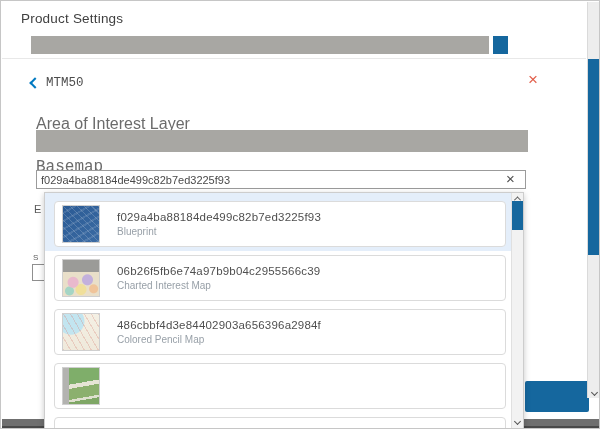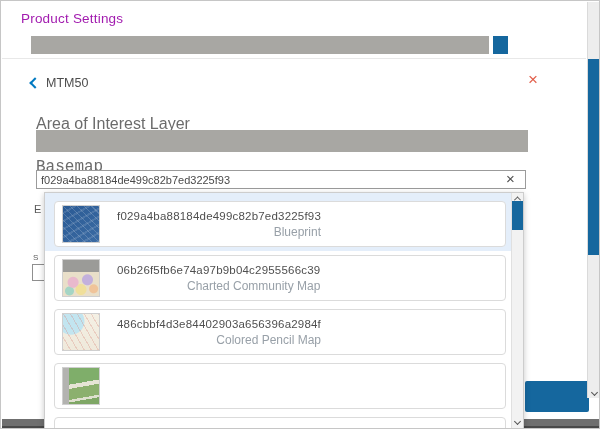--- a/index.html
+++ b/index.html
@@ -5,30 +5,30 @@
   html,body { margin:0; padding:0; background:#fff; }
   .window {
     position:relative; width:600px; height:429px;
     border:1px solid #c6c6c6; box-sizing:border-box;
     background:#ffffff; overflow:hidden;
     font-family:"Liberation Sans", sans-serif;
   }
   .abs { position:absolute; }
 
   
-  .app-title { left:20px; top:10px; font-size:13.5px; color:#a21caf; letter-spacing:.2px; }
+  .app-title { left:20px; top:10px; font-size:13.5px; color:#404040; letter-spacing:.2px; }
   .header-bar { left:30px; top:35px; width:458px; height:18px; background:#a8a7a3; }
   .header-square { left:492px; top:35px; width:15px; height:18px; background:#15679e; }
   .header-divider { left:1px; top:57px; width:584px; height:1px; background:#e8e8e8; }
 
   
   .back-btn { left:30px; top:75px; display:flex; align-items:center; cursor:pointer; }
   .chev { display:inline-block; width:6px; height:6px; border-right:2px solid #0079c1; border-bottom:2px solid #0079c1; }
   .chev.left { transform:rotate(135deg); margin-right:7px; }
-  .back-label { font-size:12.5px; color:#4d4d4d; }
+  .back-label { font-size:12.5px; color:#4d4d4d;font-family:Liberation Mono, monospace; }
   .close-x { left:527px; top:70px; font-size:17px; font-weight:300; color:#e2604c; line-height:1; cursor:pointer; }
 
   
   .field-label { font-size:16px; color:#6b6b6b; }
   .aoi-label { left:35px; top:114px; }
   .aoi-bar { left:35px; top:129px; width:492px; height:22px; background:#a8a7a3; }
   .basemap-label { left:35px; top:157px;font-family:Liberation Mono, monospace; }
   .basemap-input {
     left:35px; top:169px; width:490px; height:19px; box-sizing:border-box;
     border:1px solid #9b9b9b; background:#fff; border-radius:0;
@@ -80,21 +80,21 @@
       radial-gradient(circle at 22% 20%, #c2e5f0 0 13px, transparent 14px),
       linear-gradient(180deg,#f4f0e4,#efe9db);
   }
   .thumb-community {
     background:
       linear-gradient(90deg, #b3b3b0 0 6px, transparent 6px),
       linear-gradient(170deg, #7fae6a 0 42%, #e6e4d5 42% 52%, #8cb06e 52% 78%, #dfe0cf 78% 84%, #7fa766 84%);
   }
   .dd-text { display:flex; flex-direction:column; }
   .dd-id { font-size:11.5px; color:#4f4f4f; letter-spacing:.2px; margin-bottom:3px; }
-  .dd-sub { font-size:12px; color:#98a0a8;text-align:right; }
+  .dd-sub { font-size:10px; color:#98a0a8; }
 
   
   .dd-scroll { position:absolute; top:0; right:0; width:12px; bottom:0; background:#f2f2f2; border-left:1px solid #e0e0e0; box-sizing:border-box; }
   .dd-scroll .arrow { position:absolute; left:0; width:100%; height:10px; display:flex; align-items:center; justify-content:center; cursor:pointer; }
   .dd-scroll .arrow.up { top:0; }
   .dd-scroll .arrow.down { bottom:6px; }
   .s-chev { display:inline-block; width:4px; height:4px; border-right:1.4px solid #555; border-bottom:1.4px solid #555; }
   .s-chev.up { transform:rotate(-135deg) translate(-1px,-1px); }
   .s-chev.down { transform:rotate(45deg); }
   .dd-thumb { position:absolute; left:0; top:8px; width:100%; height:29px; background:#15679e; cursor:pointer; }
@@ -149,21 +149,21 @@
         <div class="dd-sub">Blueprint</div>
       </div>
     </div>
   </div>
 
   <div class="dd-row">
     <div class="dd-card">
       <div class="thumb thumb-charted"></div>
       <div class="dd-text">
         <div class="dd-id">06b26f5fb6e74a97b9b04c2955566c39</div>
-        <div class="dd-sub">Charted Community Map</div>
+        <div class="dd-sub">Charted Interest Map</div>
       </div>
     </div>
   </div>
 
   <div class="dd-row">
     <div class="dd-card">
       <div class="thumb thumb-pencil"></div>
       <div class="dd-text">
         <div class="dd-id">486cbbf4d3e84402903a656396a2984f</div>
         <div class="dd-sub">Colored Pencil Map</div>

